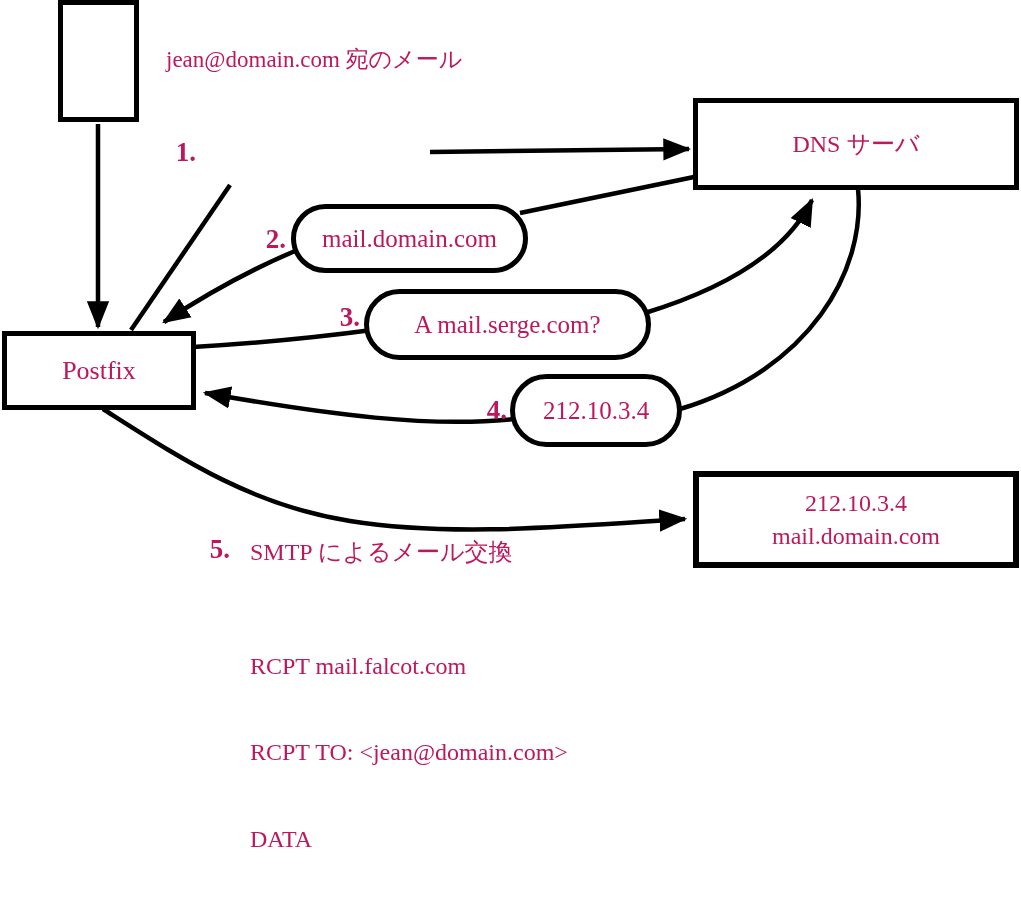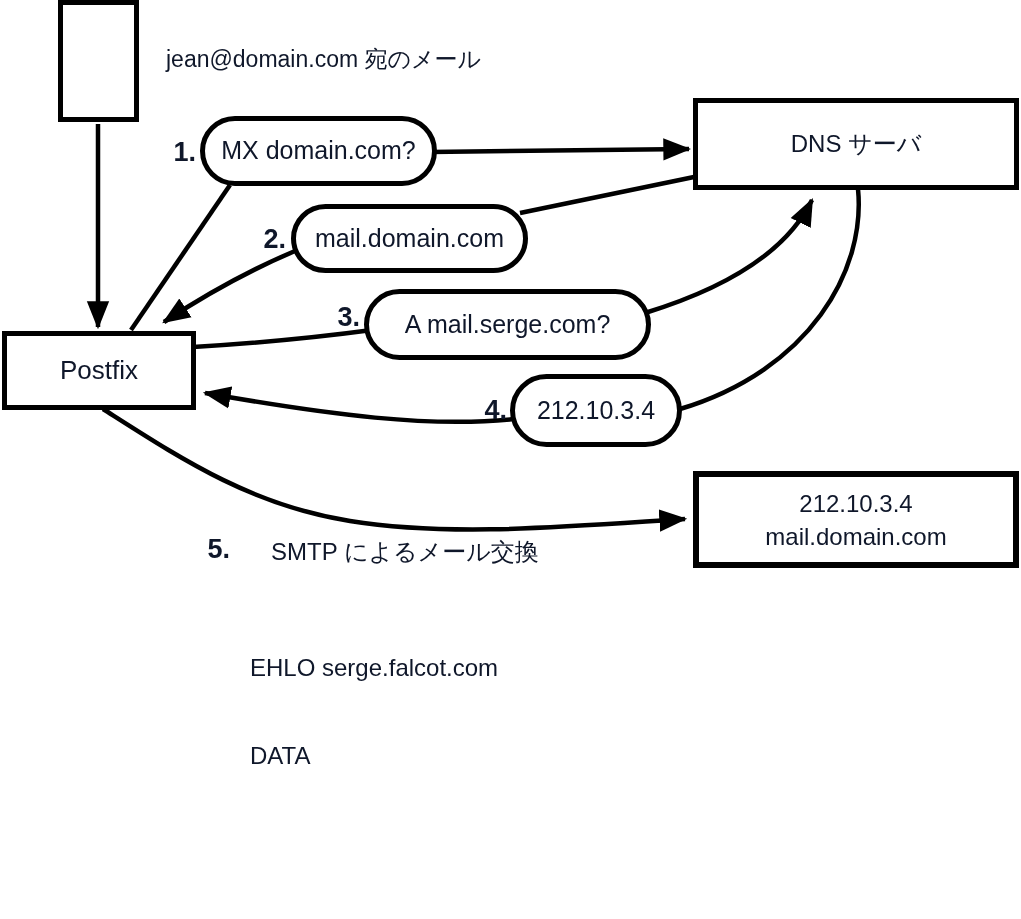--- a/index.html
+++ b/index.html
@@ -1,22 +1,22 @@
 <!DOCTYPE html>
 <html><head>
 <meta charset="utf-8">
 <style>
   html,body{margin:0;padding:0;background:#ffffff;}
   #canvas{
     position:relative;
     width:1021px;height:919px;
     background:#ffffff;
     overflow:hidden;
-    font-family:Liberation Sans, sans-serif;
-    color:#0f172a;
+    font-family:Liberation Serif, serif;
+    color:#be185d;
   }
   #connectors{position:absolute;left:0;top:0;z-index:0;}
   .node{
     position:absolute;
     box-sizing:border-box;
     background:#ffffff;
     border:5px solid #000000;
     display:flex;align-items:center;justify-content:center;
     text-align:center;
     z-index:2;
@@ -40,21 +40,21 @@
   }
   #pill-1{left:200px;top:116px;width:237px;height:70px;}
   #pill-2{left:291px;top:204px;width:237px;height:69px;}
   #pill-3{left:364px;top:289px;width:287px;height:71px;}
   #pill-4{left:510px;top:374px;width:172px;height:73px;}
   #num-1{left:126px;top:139px;width:70px;}
   #num-2{left:216px;top:226px;width:70px;}
   #num-3{left:290px;top:304px;width:70px;}
   #num-4{left:437px;top:397px;width:70px;}
   #num-5{left:160px;top:536px;width:70px;}
-  #step5-label{left:250px;top:536px;font-size:24px;margin-left:21px;}
+  #step5-label{left:250px;top:536px;font-size:24px;}
   #smtp-block{left:250px;top:596px;font-size:24px;}
   .smtp-line{min-height:32.4px;line-height:32.4px;white-space:pre;}
 </style>
 </head>
 <body>
 
 <div id="canvas">
 
   <svg id="connectors" width="1021" height="919" viewBox="0 0 1021 919">
     <defs>
@@ -92,37 +92,35 @@
     <span>212.10.3.4</span>
     <span>mail.domain.com</span>
   </div>
 
   <div class="stepnum" id="num-1">1.</div>
   <div class="stepnum" id="num-2">2.</div>
   <div class="stepnum" id="num-3">3.</div>
   <div class="stepnum" id="num-4">4.</div>
   <div class="stepnum" id="num-5">5.</div>
 
-  <div class="node pill" id="pill-1">
-    <span>MX domain.com?</span>
-  </div>
   <div class="node pill" id="pill-2">
     <span>mail.domain.com</span>
   </div>
   <div class="node pill" id="pill-3">
     <span>A mail.serge.com?</span>
   </div>
   <div class="node pill" id="pill-4">
     <span>212.10.3.4</span>
   </div>
 
   <div class="freetext" id="step5-label">SMTP によるメール交換</div>
 
   <div class="freetext" id="smtp-block">
-    <div class="smtp-line">EHLO serge.falcot.com</div>
+    <div class="smtp-line">RCPT mail.falcot.com</div>
+    <div class="smtp-line">RCPT TO: &lt;jean@domain.com&gt;</div>
     <div class="smtp-line">DATA</div>
     
     
     
     
     
     
   </div>
 
 </div>

